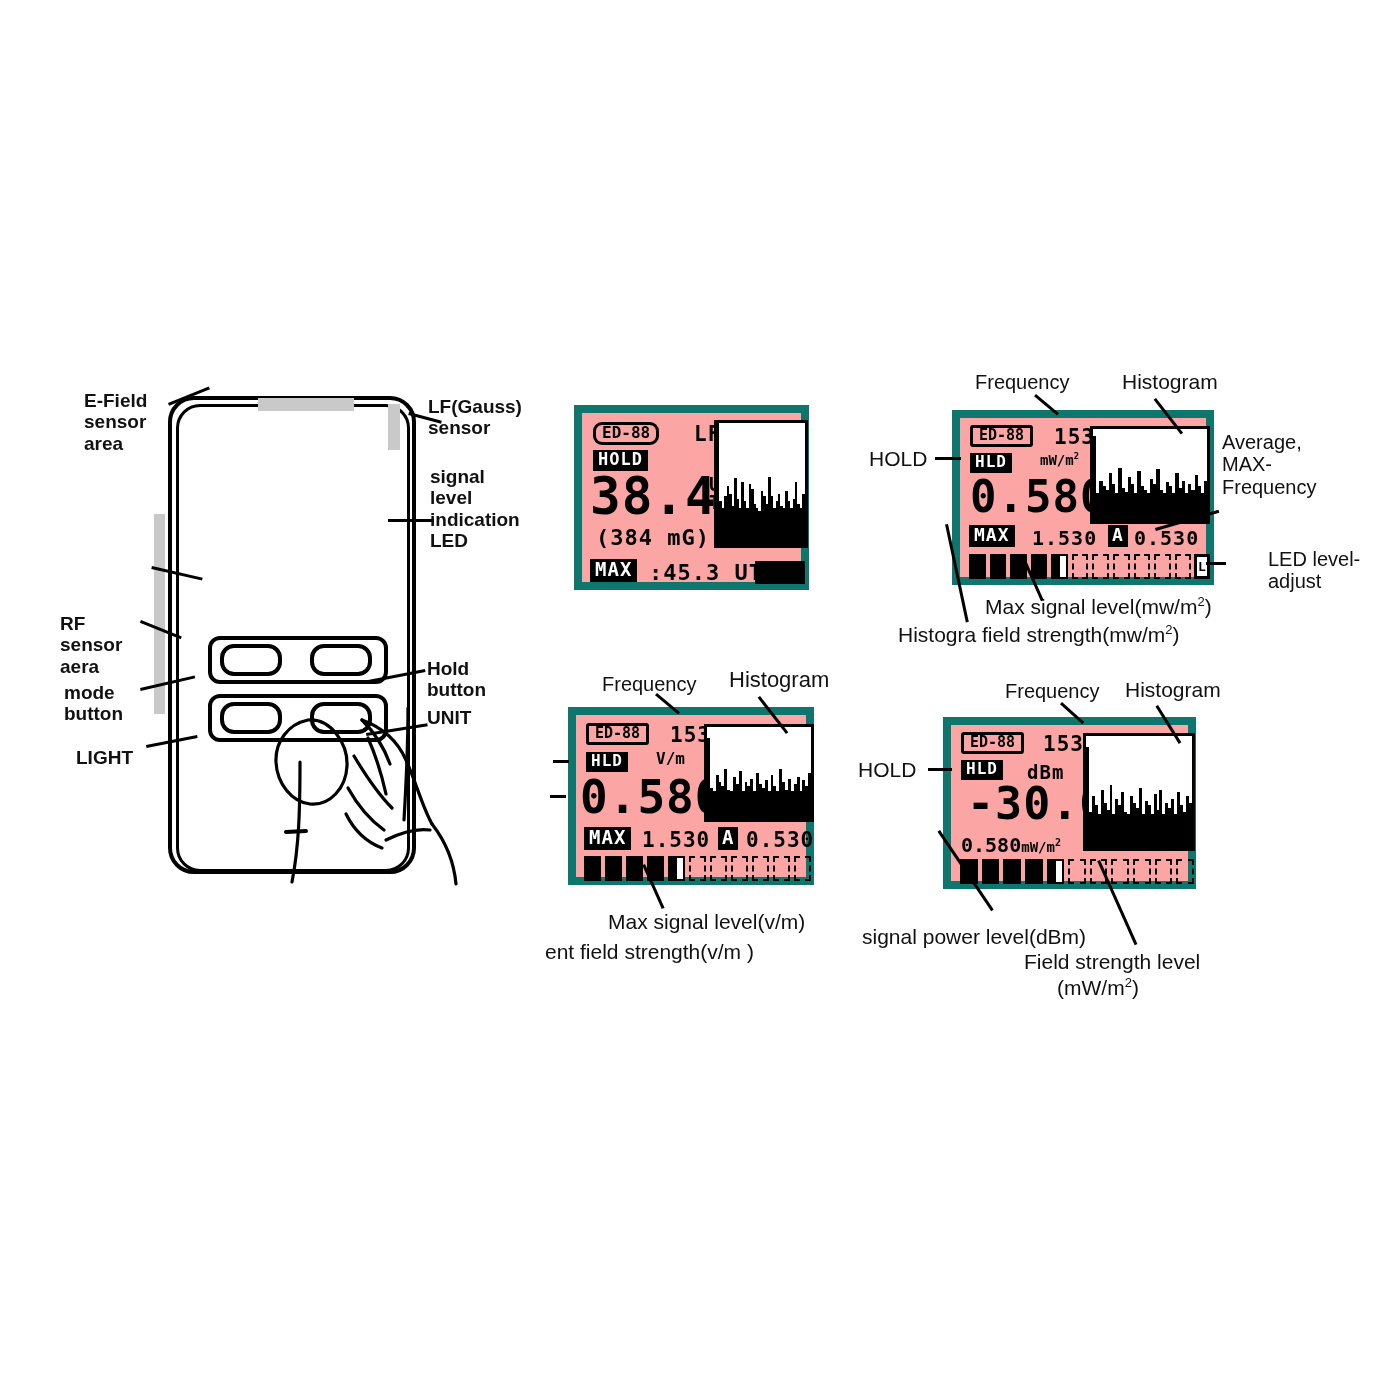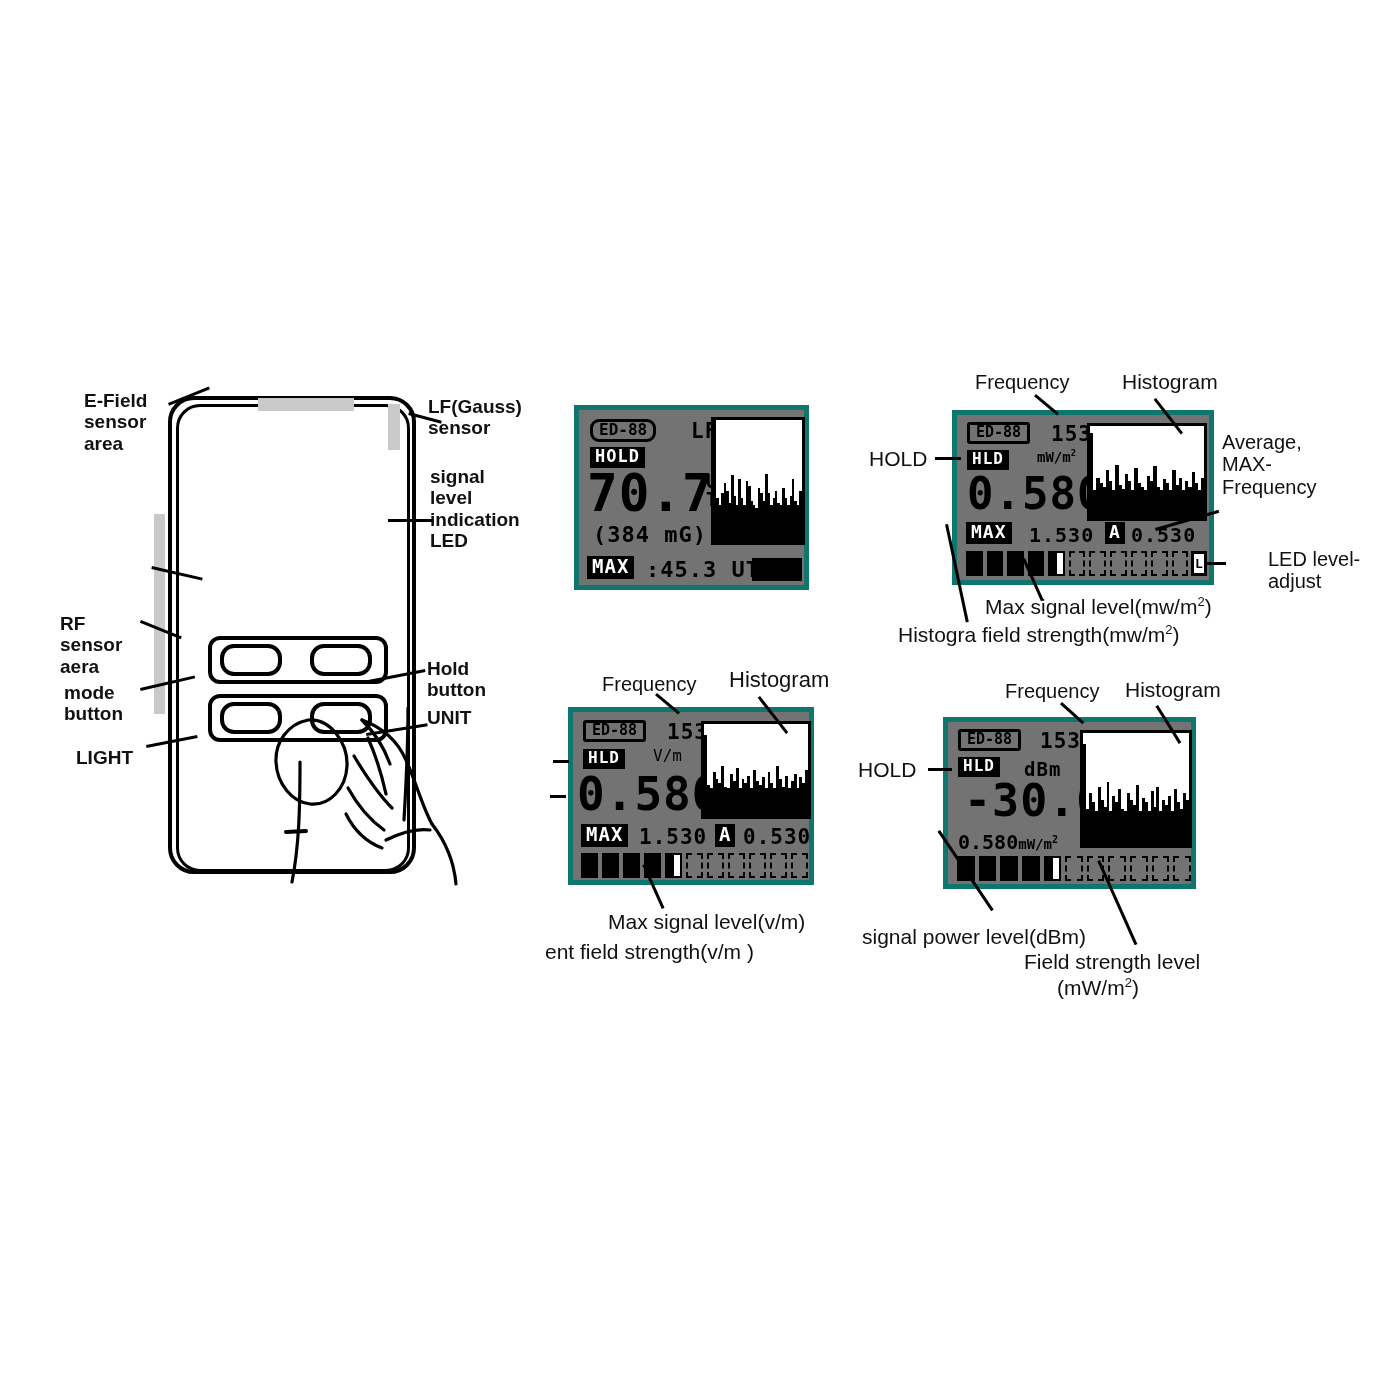--- a/index.html
+++ b/index.html
@@ -66,21 +66,21 @@
     width:54px;height:24px;top:4px;
   }
   .btn-oval.left{left:8px;}
   .btn-oval.right{left:98px;}
 
   
   .hand-svg{position:absolute;left:0;top:0;width:320px;height:500px;}
 
   
   .screen{
-    position:absolute;background:#737373;border:5px solid #0f766e;
+    position:absolute;background:#fca5a5;border:8px solid #0f766e;
     box-sizing:border-box;
   }
   .screen-inner{position:absolute;left:0;top:0;right:0;bottom:0;}
 
   
   .seg{font-family:"DejaVu Sans Mono",monospace;font-weight:bold;letter-spacing:1px;}
 
   .tag-box{
     display:inline-block;border:3px solid #000;border-radius:9px;
     padding:0 6px;font-family:"DejaVu Sans Mono",monospace;font-weight:bold;
@@ -196,21 +196,21 @@
   <div class="lbl bold" style="left:427px;top:658px;font-size:19px;">Hold
 button</div>
   <div class="lbl bold" style="left:427px;top:707px;font-size:19px;">UNIT</div>
 
   <div class="screen" id="s1" style="left:574px;top:405px;width:235px;height:185px;">
     <div class="screen-inner">
       <div class="tag-box" style="position:absolute;left:11px;top:9px;font-size:16px;">ED-88</div>
       <div class="seg" style="position:absolute;left:112px;top:9px;font-size:21px;">LF</div>
       <div class="inv" style="position:absolute;left:11px;top:37px;font-size:17px;">HOLD</div>
 
-      <div class="bigval" style="position:absolute;left:8px;top:60px;font-size:51px;">70.7</div>
+      <div class="bigval" style="position:absolute;left:8px;top:60px;font-size:51px;">38.4</div>
       <div style="position:absolute;left:127px;top:62px;">
         <div class="seg" style="font-size:19px;line-height:0.95;">U</div>
         <div class="seg" style="font-size:19px;line-height:0.95;">T</div>
       </div>
       <div class="seg" style="position:absolute;left:14px;top:112px;font-size:22px;text-align:right;">(384 mG)</div>
 
       <div class="inv" style="position:absolute;left:8px;top:146px;font-size:19px;">MAX</div>
       <div class="seg" style="position:absolute;left:67px;top:147px;font-size:22px;">:45.3 UT</div>
       <div class="solidbar" style="left:173px;top:148px;width:50px;height:23px;"></div>
 
@@ -353,21 +353,21 @@
   <div class="leader" style="left:1206px;top:562px;width:20px;"></div>
   <div class="leader" style="left:1025px;top:558px;width:46px;transform:rotate(66deg);"></div>
   <div class="leader" style="left:948px;top:524px;width:100px;transform:rotate(78deg);"></div>
 
   <div class="screen" id="s3" style="left:568px;top:707px;width:246px;height:178px;">
     <div class="screen-inner">
       <div class="tag-box sq" style="position:absolute;left:10px;top:8px;font-size:15px;">ED-88</div>
       <div class="seg" style="position:absolute;left:94px;top:8px;font-size:21px;">1530</div>
 
       <div class="inv" style="position:absolute;left:10px;top:37px;font-size:16px;">HLD</div>
-      <div style="position:absolute;left:80px;top:36px;font-family:'DejaVu Sans Mono',monospace;font-weight:normal;font-size:16px;line-height:1;">
+      <div style="position:absolute;left:80px;top:36px;font-family:'DejaVu Sans Mono',monospace;font-weight:bold;font-size:16px;line-height:1;">
         <span>V</span><span>/</span><span>m</span>
       </div>
 
       <div class="bigval" style="position:absolute;left:4px;top:61px;font-size:46px;">0.580</div>
 
       <div class="inv" style="position:absolute;left:8px;top:112px;font-size:19px;">MAX</div>
       <div class="seg" style="position:absolute;left:66px;top:113px;font-size:21px;">1.530</div>
       <div class="inv" style="position:absolute;left:142px;top:112px;font-size:19px;padding:1px 4px 2px 4px;">A</div>
       <div class="seg" style="position:absolute;left:170px;top:113px;font-size:21px;">0.530</div>
 

